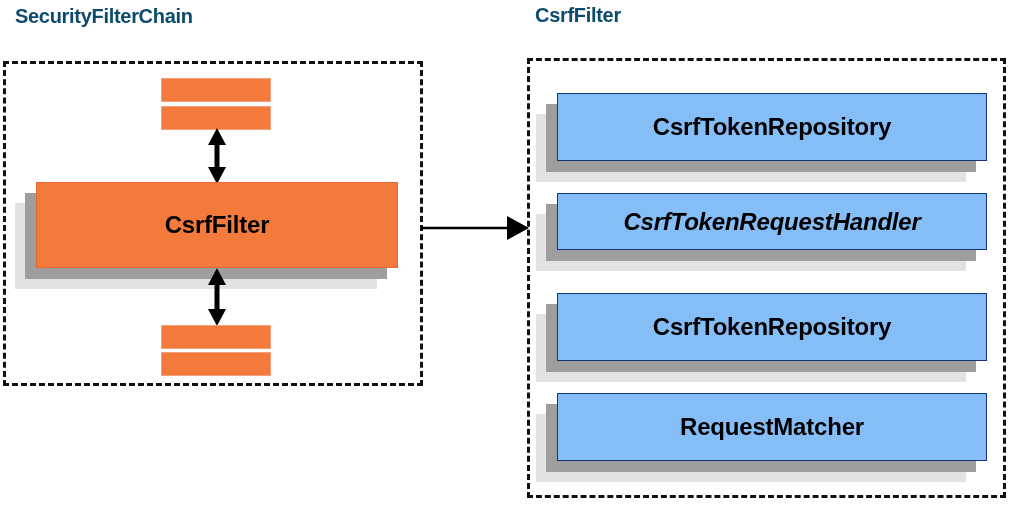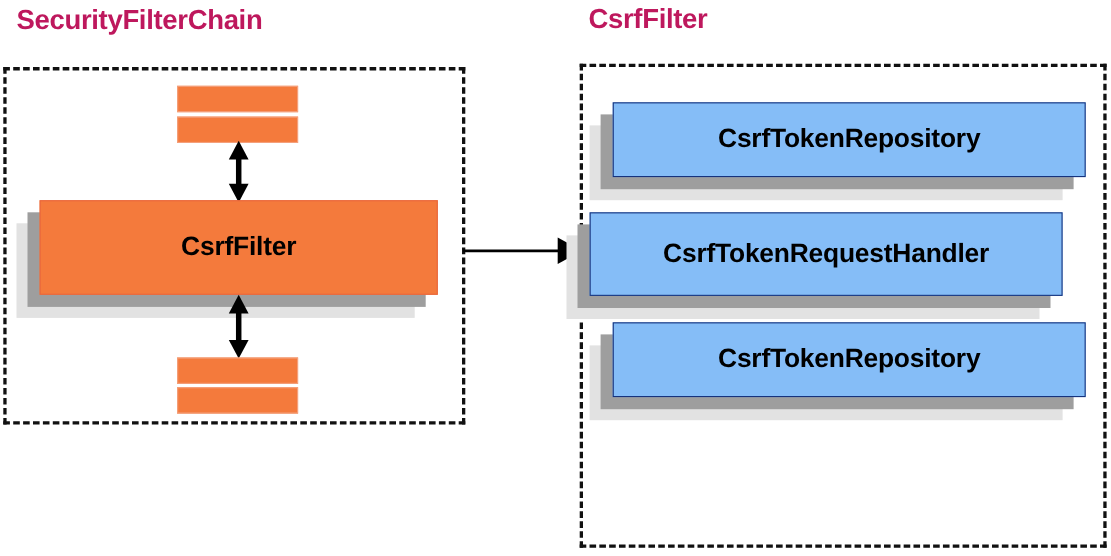--- a/index.html
+++ b/index.html
@@ -15,23 +15,23 @@
     position: relative;
     width: 1010px;
     height: 505px;
     background: #ffffff;
     overflow: hidden;
   }
 
   
   .section-title {
     position: absolute;
-    font-size: 25px;
+    font-size: 20px;
     font-weight: bold;
-    color: #be185d;
+    color: #0c4a6e;
     letter-spacing: -0.3px;
     white-space: nowrap;
     line-height: 1;
   }
   #title-left  { left: 15px; top: 6px; }
   #title-right { left: 535px; top: 5px; }
 
   
   .dashed-panel {
     position: absolute;
@@ -147,26 +147,31 @@
   </svg>
 
   <div id="panel-right" class="dashed-panel"></div>
 
   <div class="stack blue" style="left:557px; top:93px; width:430px; height:68px;">
     <div class="sheet-light"></div>
     <div class="sheet-dark"></div>
     <div class="face">CsrfTokenRepository</div>
   </div>
 
-  <div class="stack blue" style="left:536px; top:193px; width:430px; height:76px;">
+  <div class="stack blue" style="left:557px; top:193px; width:430px; height:57px;font-style:italic;">
     <div class="sheet-light"></div>
     <div class="sheet-dark"></div>
     <div class="face">CsrfTokenRequestHandler</div>
   </div>
 
   <div class="stack blue" style="left:557px; top:293px; width:430px; height:68px;">
     <div class="sheet-light"></div>
     <div class="sheet-dark"></div>
     <div class="face">CsrfTokenRepository</div>
   </div>
 
+  <div class="stack blue" style="left:557px; top:393px; width:430px; height:68px;">
+    <div class="sheet-light"></div>
+    <div class="sheet-dark"></div>
+    <div class="face">RequestMatcher</div>
+  </div>
 
 </div>
 
 </body></html>

